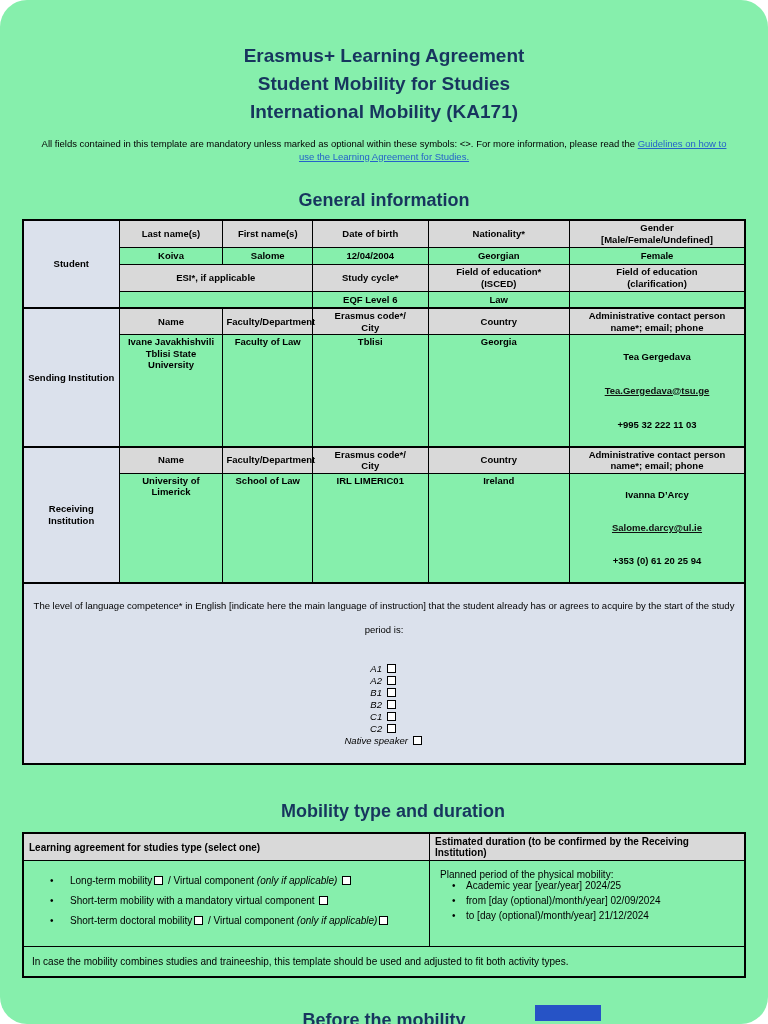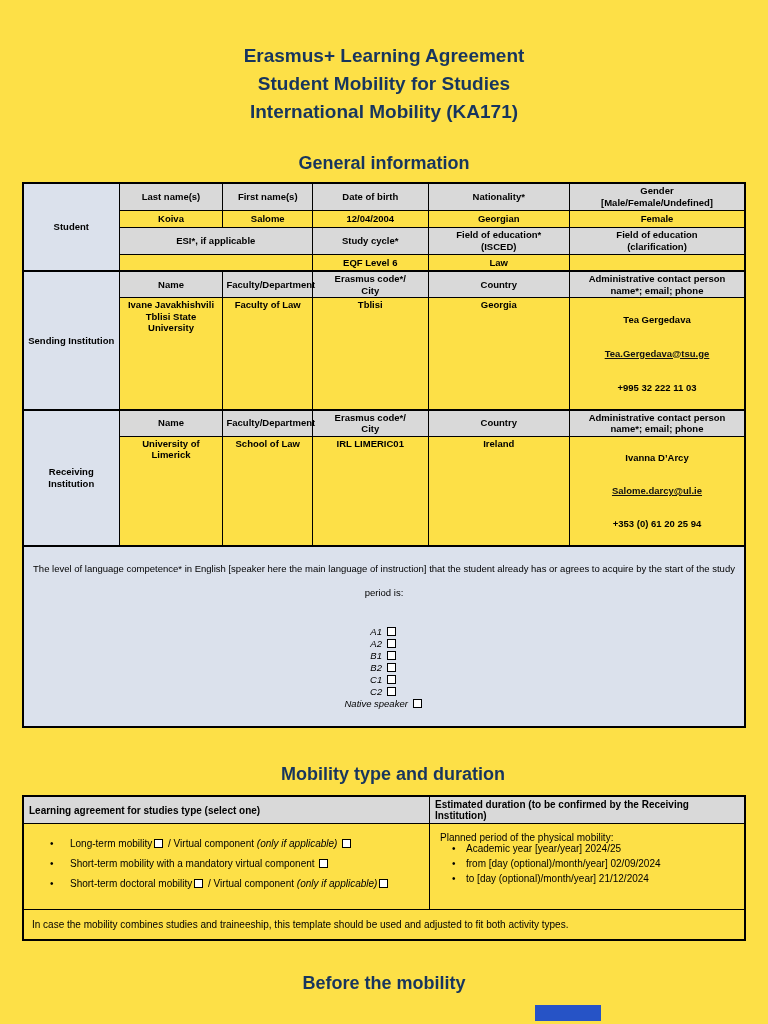--- a/index.html
+++ b/index.html
@@ -1,18 +1,18 @@
 <!DOCTYPE html>
 <html><head>
 <meta charset="utf-8">
 <style>
   * { box-sizing: border-box; margin: 0; padding: 0; }
   html,body { width: 768px; height: 1024px; background: #fff; }
   body { font-family: "Liberation Sans", sans-serif; color: #000; position: relative; }
-  .page { position: relative; width: 768px; height: 1024px; background: #fde047; overflow: hidden; }
+  .page { position: relative; width: 768px; height: 1024px; background: #86efac; overflow: hidden; border-radius: 27px; }
 
   .doc-title { margin-top: 42px; text-align: center; color: #17355e; font-weight: bold;
                font-size: 19px; line-height: 28px; }
   .intro { width: 700px; margin: 12px auto 0; text-align: center; font-size: 9.5px; line-height: 12.5px; }
   .intro a { color: #2563c9; text-decoration: underline; cursor: pointer; }
 
   h2.section { text-align: center; color: #17355e; font-weight: bold; font-size: 18px; }
   #h-general { margin-top: 27px; }
   #h-mobility { margin-top: 36px; margin-left: 18px; }
   #h-before { margin-top: 32px; }
@@ -58,20 +58,21 @@
 <body>
 
 <div class="page">
 
   <div class="doc-title">
     <div>Erasmus+ Learning Agreement</div>
     <div>Student Mobility for Studies</div>
     <div>International Mobility (KA171)</div>
   </div>
 
+  <p class="intro"><span>All fields contained in this template are mandatory unless marked as optional within these symbols: &lt;&gt;. For more information, please read the </span><a>Guidelines on how to use the Learning Agreement for Studies.</a></p>
 
   <h2 class="section" id="h-general">General information</h2>
 
   <table class="gi">
     <colgroup>
       <col style="width:13.3%">
         <col style="width:14.4%">
         <col style="width:12.4%">
       <col style="width:16%">
         <col style="width:19.6%">
@@ -149,21 +150,21 @@
       <td style="vertical-align:top">Ireland</td>
       <td class="contact" style="vertical-align:top">
         <div class="cline">Ivanna D’Arcy</div>
         <div class="cline" style="margin-top:7px"><a>Salome.darcy@ul.ie</a></div>
         <div class="cline" style="margin-top:7px">+353 (0) 61 20 25 94</div>
       </td>
     </tr>
 
     <tr class="lang-row block-sep">
       <td colspan="6">
-        <div>The level of language competence* in English [speaker here the main language of instruction] that the student already has or agrees to acquire by the start of the study</div>
+        <div>The level of language competence* in English [indicate here the main language of instruction] that the student already has or agrees to acquire by the start of the study</div>
         <div>period is:</div>
         <div class="lang-levels">
           <span class="lvl"><span>A1</span> <span class="cbx"></span></span>
           <span class="lvl"><span>A2</span> <span class="cbx"></span></span>
           <span class="lvl"><span>B1</span> <span class="cbx"></span></span>
           <span class="lvl"><span>B2</span> <span class="cbx"></span></span>
           <span class="lvl"><span>C1</span> <span class="cbx"></span></span>
           <span class="lvl"><span>C2</span> <span class="cbx"></span></span>
           <span class="lvl"><span>Native speaker</span> <span class="cbx"></span></span>
         </div>

